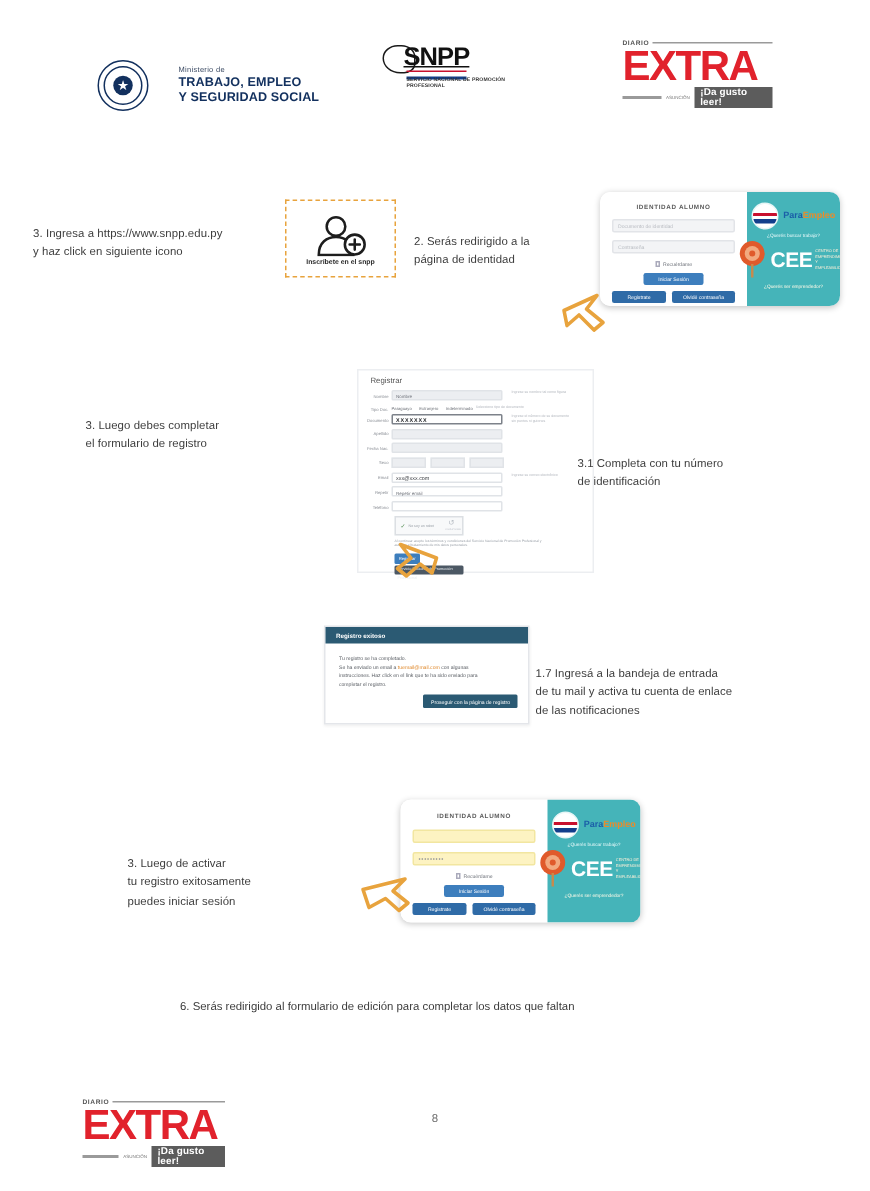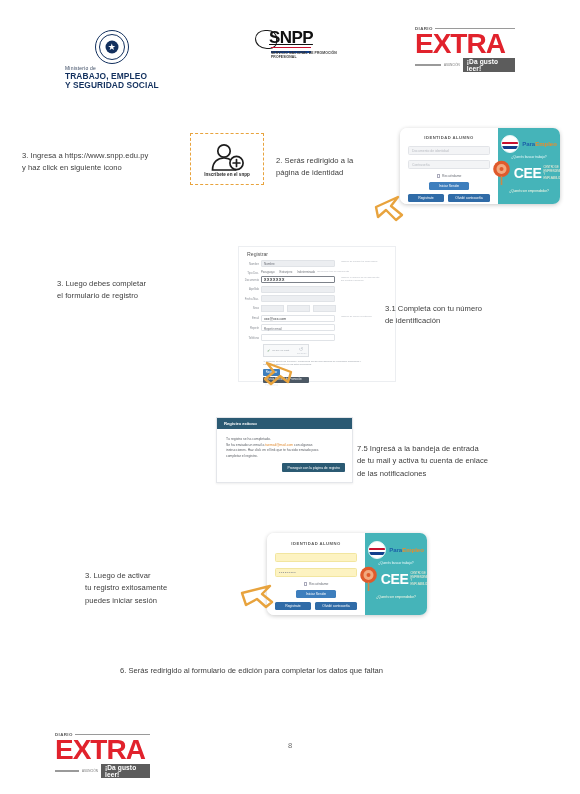--- a/index.html
+++ b/index.html
@@ -10,21 +10,21 @@
     font-family: "Liberation Sans", sans-serif;
     color: #3a3a3a;
     position: relative;
     overflow: hidden;
   }
   .page { position: relative; width: 580px; height: 794px; }
 
   
   .header { position: absolute; top: 26px; left: 0; width: 580px; height: 48px; }
 
-  .logo-mtess { position: absolute; left: 65px; top: 4px; display: flex; align-items: center; gap: 2px; flex-direction: column; }
+  .logo-mtess { position: absolute; left: 65px; top: 14px; display: flex; align-items: center; gap: 20px; }
   .seal {
     width: 34px; height: 34px; border-radius: 50%;
     border: 1.6px solid #12305e; position: relative; flex: none;
     background: #fff;
   }
   .seal::before {
     content: ""; position: absolute; inset: 3px; border-radius: 50%;
     border: 1px solid #12305e;
   }
   .seal-star {
@@ -434,21 +434,21 @@
         <span>Se ha enviado un email a </span><span class="mail">tuemail@mail.com</span><span> con algunas</span>
       </div>
       <div>instrucciones. Haz click en el link que te ha sido enviado para</div>
       <div>completar el registro.</div>
     </div>
     <div class="modal-foot">
       <div class="modal-btn">Proseguir con la página de registro</div>
     </div>
   </div>
 
-  <div class="step" style="left:357px; top:443px; width:200px; white-space:pre-line;">7.5 Ingresá a la bandeja de entrada
+  <div class="step" style="left:357px; top:443px; width:200px; white-space:pre-line;">1.7 Ingresá a la bandeja de entrada
 de tu mail y activa tu cuenta de enlace
 de las notificaciones</div>
 
   <div class="step" style="left:85px; top:570px; width:140px; white-space:pre-line;">3. Luego de activar
 tu registro exitosamente
 puedes iniciar sesión</div>
 
   <div class="login-card" style="left:267px; top:533px; width:160px; height:82px;">
     <div class="login-left" style="width:98px; padding:8px 6px 0 6px;">
       <div class="login-title">IDENTIDAD ALUMNO</div>

